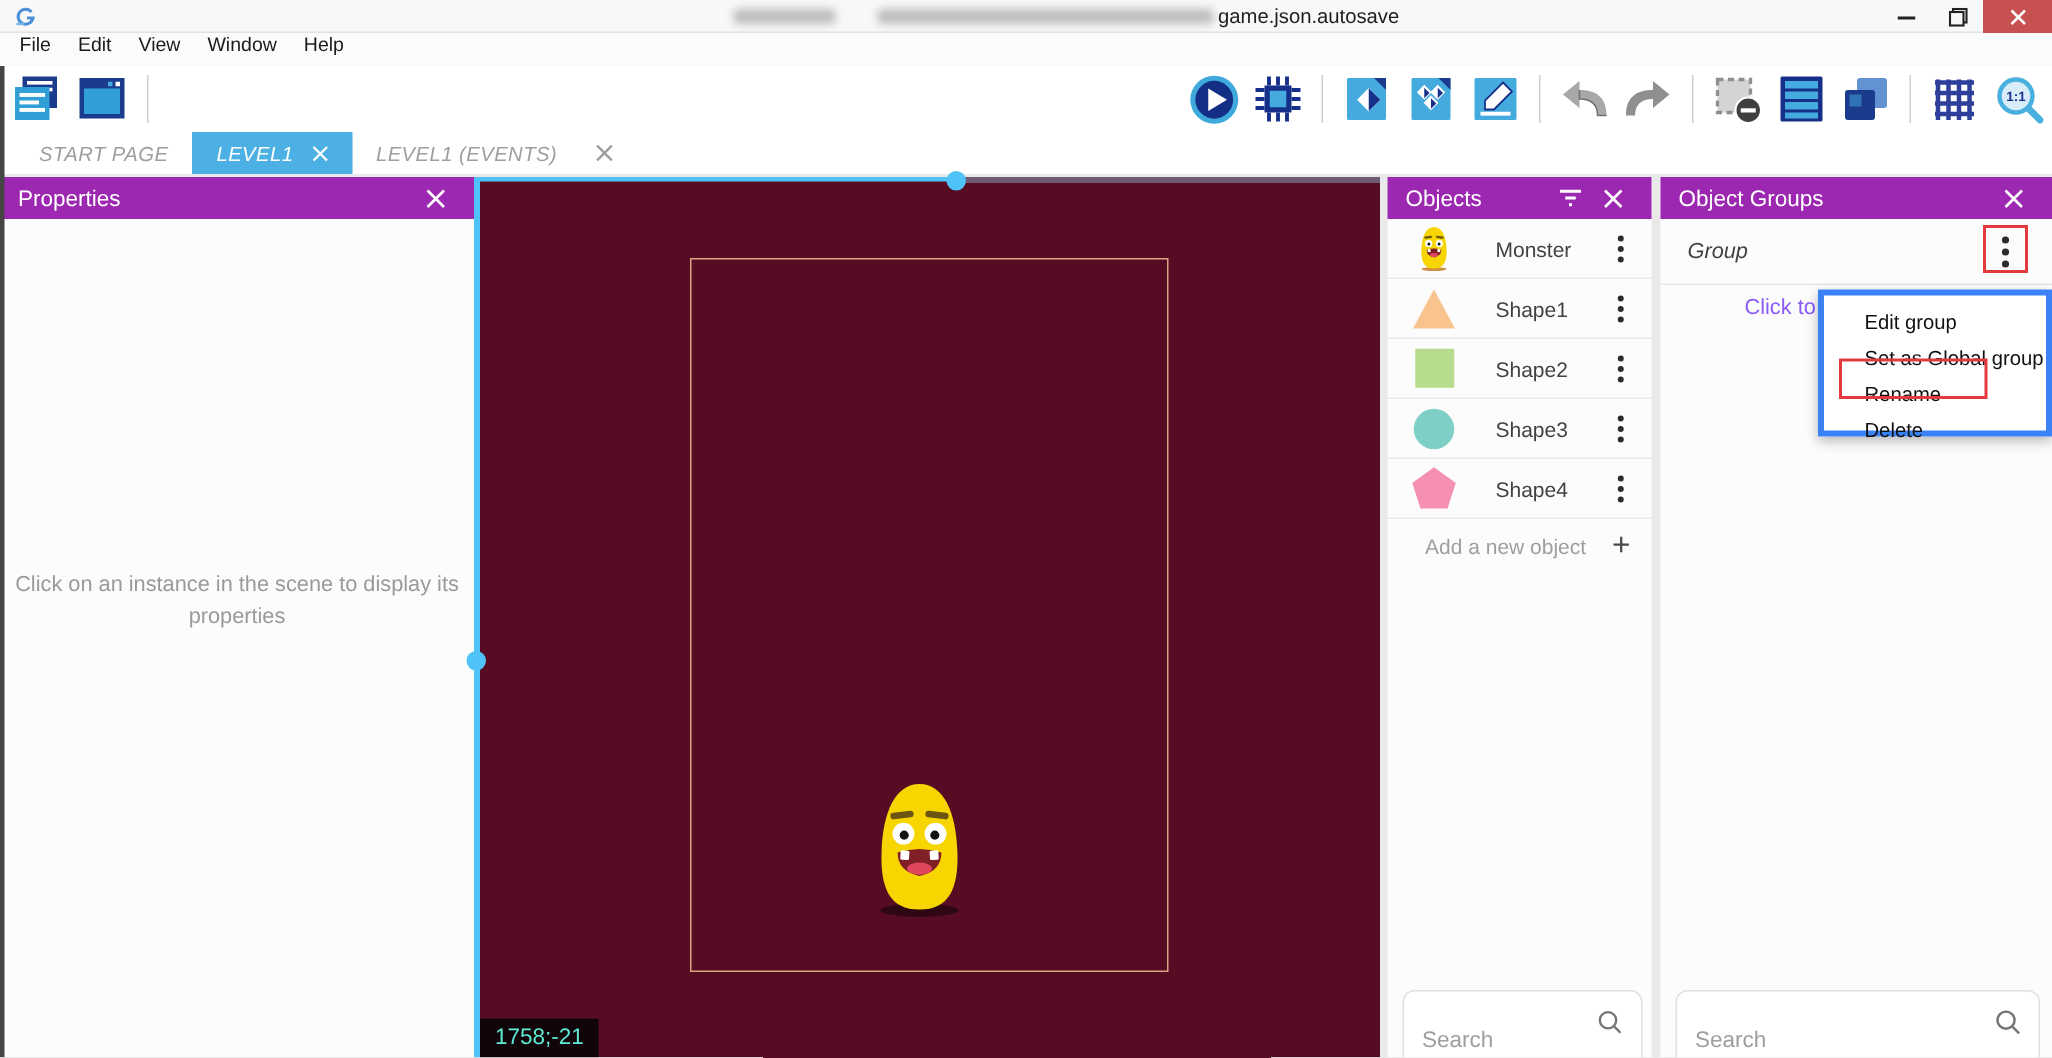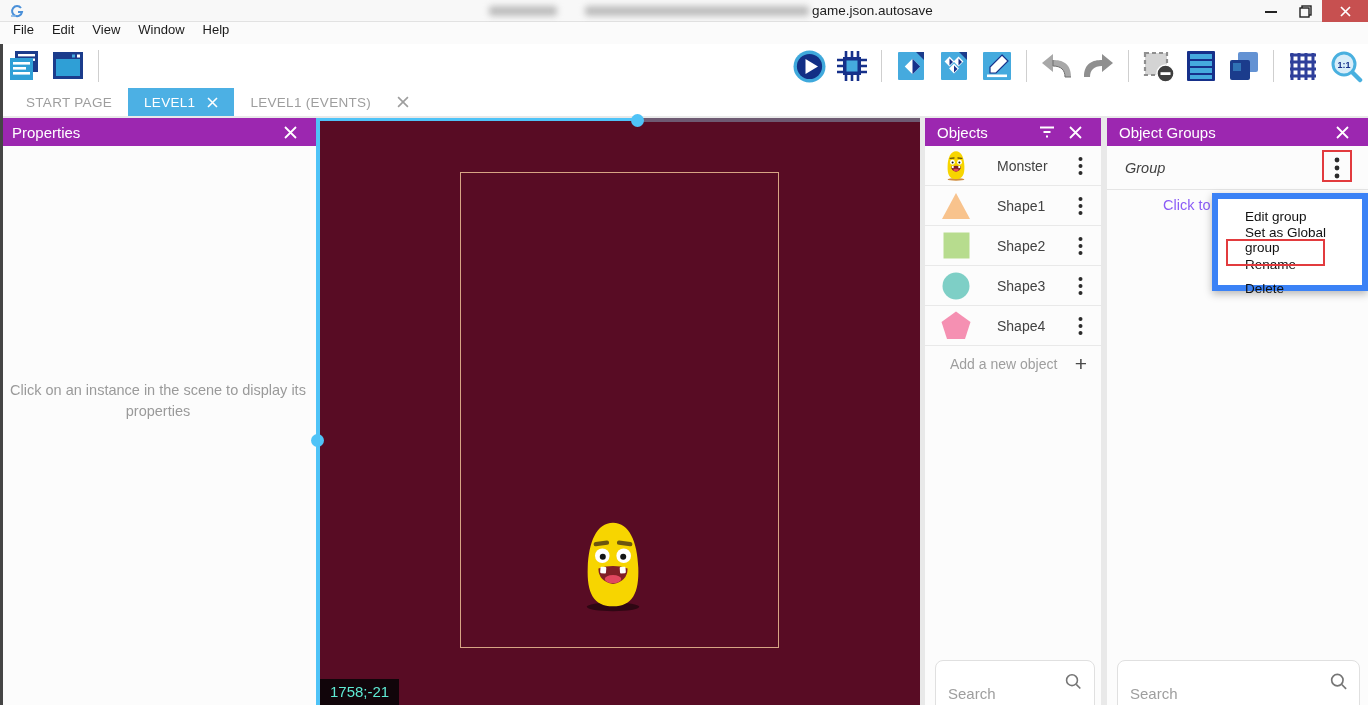--- a/index.html
+++ b/index.html
@@ -26,21 +26,21 @@
 
   
   .toolbar { position: absolute; left: 0; top: 44px; width: 100%; height: 44px; background: #fff; }
   .tb-left { position: absolute; left: 6px; top: 4px; display: flex; align-items: center; gap: 8px; }
   .tb-right { position: absolute; right: 4px; top: 4px; display: flex; align-items: center; gap: 7px; }
   .tb-icon { width: 36px; height: 36px; display: flex; align-items: center; justify-content: center; }
   .tb-divider { width: 1px; height: 32px; background: #cfcfcf; margin: 0 4px; }
 
   
   .tabbar { position: absolute; left: 0; top: 88px; width: 100%; height: 28px;
-    background: #fff; display: flex; align-items: stretch; padding-left: 10px; }
+    background: #fff; display: flex; align-items: stretch; padding-left: 10px; font-style: italic; }
   .tab { display: flex; align-items: center; gap: 12px; padding: 0 16px;
     font-size: 13.5px; color: #9e9e9e; letter-spacing: .3px; }
   .tab.active { background: #4cb0e4; color: #fff; }
   .tab-close-outside { display: flex; align-items: center; padding: 0 10px; }
 
   
   .main { position: absolute; left: 0; top: 116px; width: 1368px; height: 589px; background: #e9e9e9; }
   .left-edge { position: absolute; left: 0; top: -72px; width: 3px; height: 661px; background: #454545; z-index: 5; }
 
   .panel { position: absolute; top: 2px; height: 587px; background: #fcfcfc; }
@@ -90,21 +90,21 @@
 
   
   .groups { left: 1107px; width: 261px; }
   .group-row { height: 44px; display: flex; align-items: center; border-bottom: 1px solid #e5e5e5;
     padding: 0 22px 0 18px; cursor: pointer; }
   .group-label { font-size: 14.5px; color: #424242; flex: 1; font-style: italic; }
   .hint-partial { position: absolute; left: 56px; top: 79px; font-size: 14.5px; color: #8b5cf6; }
 
   
   .context-menu { position: absolute; left: 1212px; top: 77px; width: 156px; height: 98px;
-    background: #fff; border: 6px solid #3b82f6; box-shadow: 0 3px 8px rgba(0,0,0,.28);
+    background: #fff; border: 4px solid #3b82f6; box-shadow: 0 3px 8px rgba(0,0,0,.28);
     z-index: 40; padding-top: 5px; }
   .menu-entry { height: 24px; display: flex; align-items: center; padding-left: 27px;
     font-size: 13.5px; color: #111; cursor: pointer; }
 
   
   .anno { position: absolute; border: 2px solid #e23b3e; z-index: 60; pointer-events: none; }
   .anno-kebab { left: 1322px; top: 34px; width: 30px; height: 32px; }
   .anno-rename { left: 1226px; top: 123px; width: 99px; height: 27px; }
 </style>
 </head>

